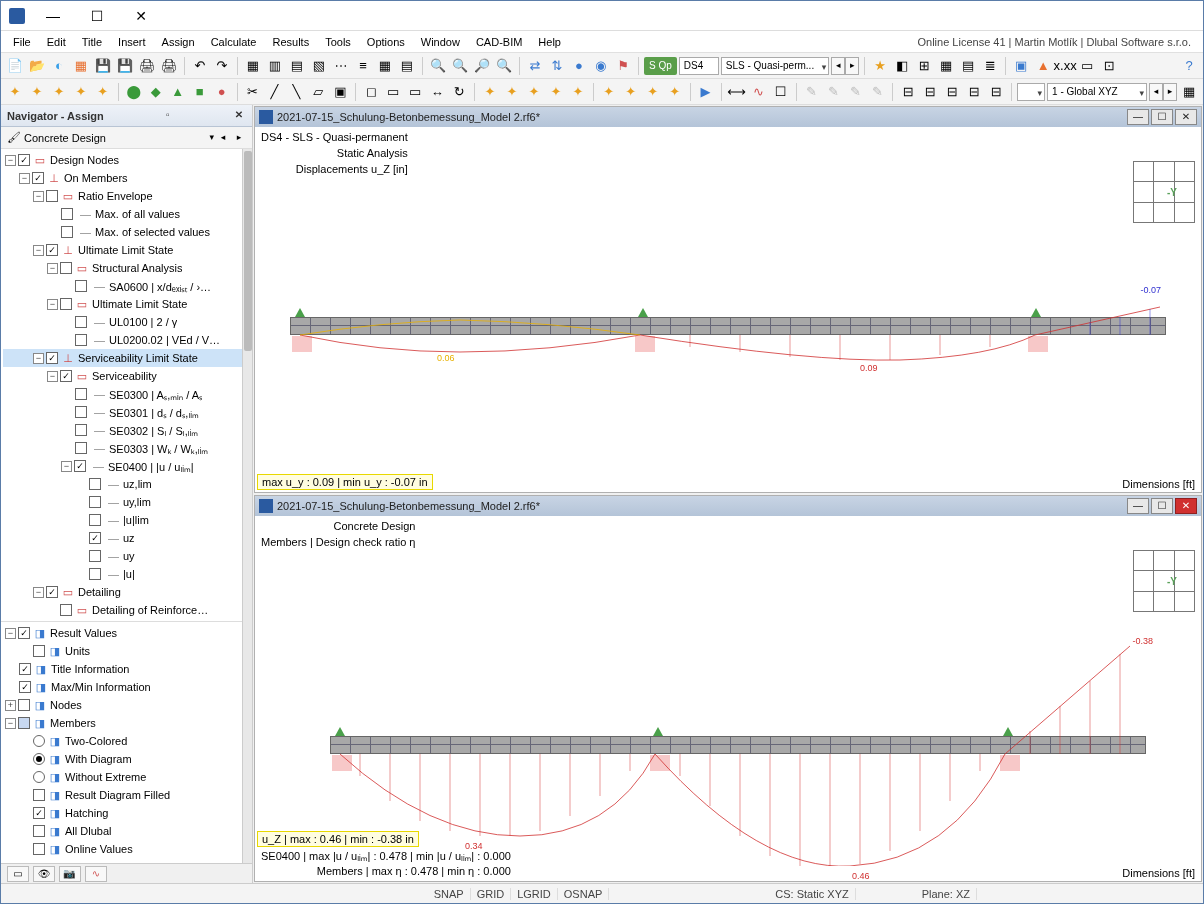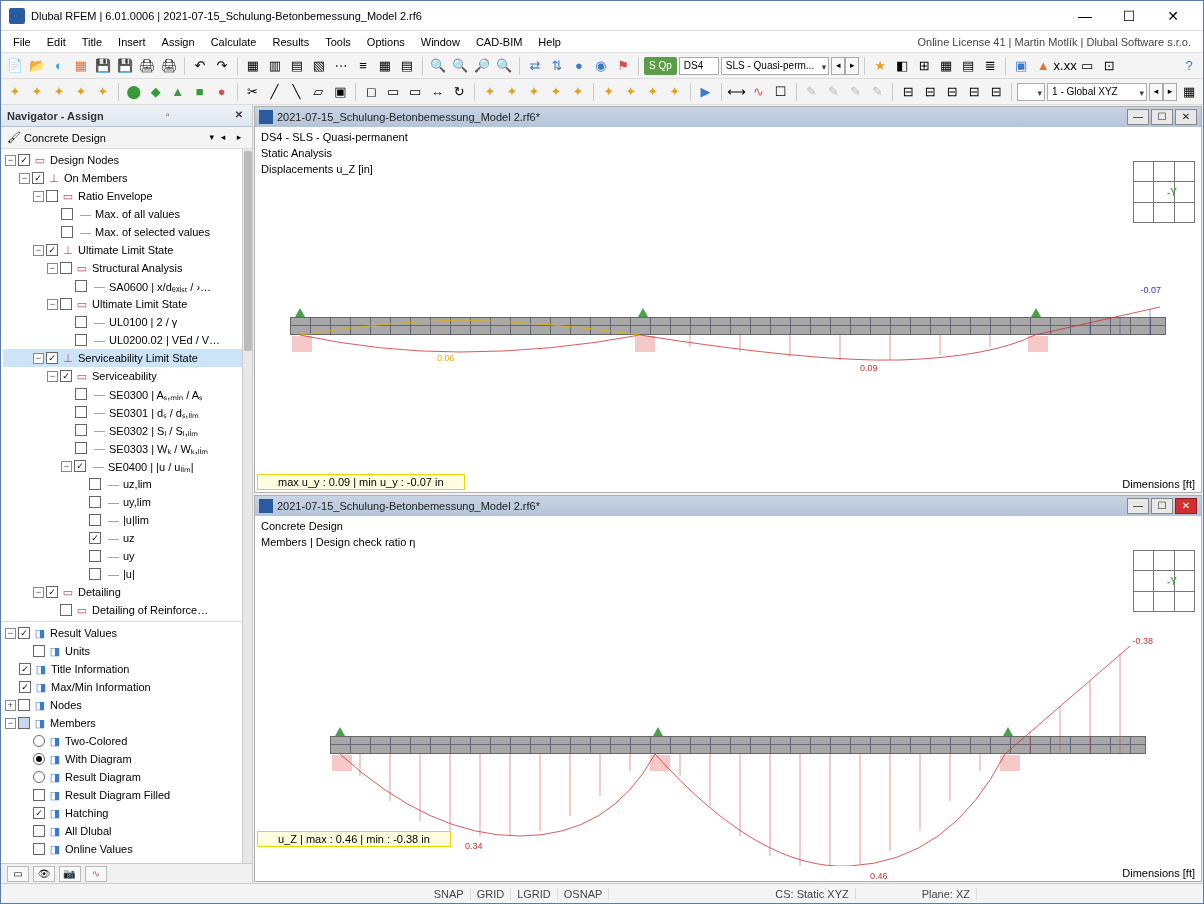--- a/index.html
+++ b/index.html
@@ -42,25 +42,25 @@
 .ticon { width: 14px; height: 14px; margin-right: 3px; flex-shrink: 0; display: inline-flex; align-items: center; justify-content: center; }
 .dash { color: #888; margin: 0 4px; }
 .tlabel { overflow: hidden; text-overflow: ellipsis; }
 .views { flex: 1; display: flex; flex-direction: column; overflow: hidden; }
 .view { flex: 1; display: flex; flex-direction: column; background: #fff; border: 1px solid #b0b0b0; margin: 1px; position: relative; overflow: hidden; }
 .view-title { height: 20px; background: linear-gradient(#c8d4e4, #b4c4d8); display: flex; align-items: center; padding: 0 4px; color: #222; }
 .view-title .vicon { width: 14px; height: 14px; background: #2a5aa0; margin-right: 4px; }
 .view-title .spacer { flex: 1; }
 .view-title .wb { width: 22px; height: 16px; background: #e8e8e8; border: 1px solid #888; margin-left: 2px; text-align: center; line-height: 14px; font-size: 10px; }
 .view-title .wb.close { background: #d03030; color: #fff; border-color: #902020; }
-.view-body { flex: 1; position: relative; background: #fff; }
+.view-body { flex: 1; position: relative; background: #fff; text-align: right; }
 .view-text { position: absolute; left: 6px; top: 2px; line-height: 16px; }
 .view-text div { font-size: 11px; color: #000; }
 .dim-label { position: absolute; right: 6px; bottom: 2px; font-size: 11px; }
-.info-box { position: absolute; left: 2px; background: #fffde0; border: 1.5px solid #e8d800; padding: 1px 20px; font-size: 11px; }
+.info-box { position: absolute; left: 2px; background: #fffde0; border: 1.5px solid #e8d800; padding: 1px 4px; font-size: 11px; }
 .info-text { position: absolute; left: 6px; font-size: 11px; line-height: 15px; }
 .axis-box { position: absolute; right: 6px; top: 34px; width: 62px; height: 62px; }
 .axis-box .grid3 { width: 100%; height: 100%; position: relative; }
 .axis-box .grid3 div { position: absolute; background: #777; }
 .axis-box .y { position: absolute; right: 18px; top: 26px; color: #5aa05a; font-weight: bold; font-size: 10px; }
 .beam { position: absolute; left: 35px; right: 35px; height: 18px; background: #a8a8a8; border: 1px solid #666; }
 .beam::before { content: ""; position: absolute; inset: 0; background: repeating-linear-gradient(90deg, transparent 0, transparent 19px, #667 19px, #667 20px), repeating-linear-gradient(0deg, transparent 0, transparent 8px, #667 8px, #667 9px); }
 .support { position: absolute; width: 20px; height: 16px; background: #f4b0b0; opacity: 0.7; }
 .tri { position: absolute; width: 0; height: 0; border-left: 5px solid transparent; border-right: 5px solid transparent; border-bottom: 9px solid #4aa04a; }
 .botbar { height: 20px; background: #f0f0f0; border-top: 1px solid #ccc; display: flex; align-items: center; padding: 0 6px; gap: 4px; }
@@ -71,21 +71,20 @@
 .scroll-shadow { position: absolute; right: 0; top: 0; bottom: 0; width: 10px; background: #e8e8e8; border-left: 1px solid #ccc; }
 .scroll-thumb { position: absolute; width: 8px; left: 1px; background: #bbb; border-radius: 2px; }
 svg.diagram { position: absolute; }
 .val-label { position: absolute; font-size: 9px; }
 </style>
 </head>
 <body>
 
 <div class="titlebar">
   <div class="icon"></div>
-  <div class="title">Dlubal RFEM | 6.01.0006 | 2021-07-15_Schulung-Betonbemessung_Model 2.rf6</div>
   <div class="winbtns">
     <div class="winbtn">—</div>
     <div class="winbtn">☐</div>
     <div class="winbtn">✕</div>
   </div>
 </div>
 
 <div class="menubar">
   <div class="menu-item">File</div>
   <div class="menu-item">Edit</div>
@@ -421,21 +420,21 @@
             <span class="tlabel">Two-Colored</span>
           </div>
         <div class="tree-row" style="padding-left:30px">
             <span class="radio on"></span>
             <span class="ticon" style="color:#3a7acf">◨</span>
             <span class="tlabel">With Diagram</span>
           </div>
         <div class="tree-row" style="padding-left:30px">
             <span class="radio"></span>
             <span class="ticon" style="color:#3a7acf">◨</span>
-            <span class="tlabel">Result Diagram</span>
+            <span class="tlabel">Without Extreme</span>
           </div>
         <div class="tree-row" style="padding-left:30px">
             <span class="chk"></span>
             <span class="ticon" style="color:#3a7acf">◨</span>
             <span class="tlabel">Result Diagram Filled</span>
           </div>
         <div class="tree-row" style="padding-left:30px">
             <span class="chk on"></span>
             <span class="ticon" style="color:#3a7acf">◨</span>
             <span class="tlabel">Hatching</span>
@@ -590,23 +589,27 @@
               <line x1="620" y1="118" x2="620" y2="165"></line>
               <line x1="650" y1="118" x2="650" y2="135"></line>
             <line x1="700" y1="118" x2="700" y2="95"></line>
               <line x1="730" y1="118" x2="730" y2="70"></line>
               <line x1="760" y1="118" x2="760" y2="45"></line>
               <line x1="790" y1="118" x2="790" y2="18"></line>
           </g>
         </svg>
         <div class="val-label" style="top:120px;right:48px;color:#d03030">-0.38</div>
         <div class="val-label" style="top:325px;left:210px;color:#d03030">0.34</div>
-        <div class="val-label" style="top:355px;left:615px;color:#d03030">0.46</div>
+        <div class="val-label" style="top:355px;left:597px;color:#d03030">0.46</div>
 
         <div class="info-box" style="bottom:34px">u_Z | max  : 0.46 | min  : -0.38 in</div>
+        <div class="info-text" style="bottom:2px">
+          <div>SE0400 | max |u / uₗᵢₘ| : 0.478 | min |u / uₗᵢₘ| : 0.000</div>
+          <div>Members | max η : 0.478 | min η : 0.000</div>
+        </div>
         <div class="dim-label">Dimensions [ft]</div>
       </div>
     </div>
 
   </div>
 </div>
 
 <div class="statusbar">
   <div class="flex"></div>
   <div class="sgrp">SNAP</div>

